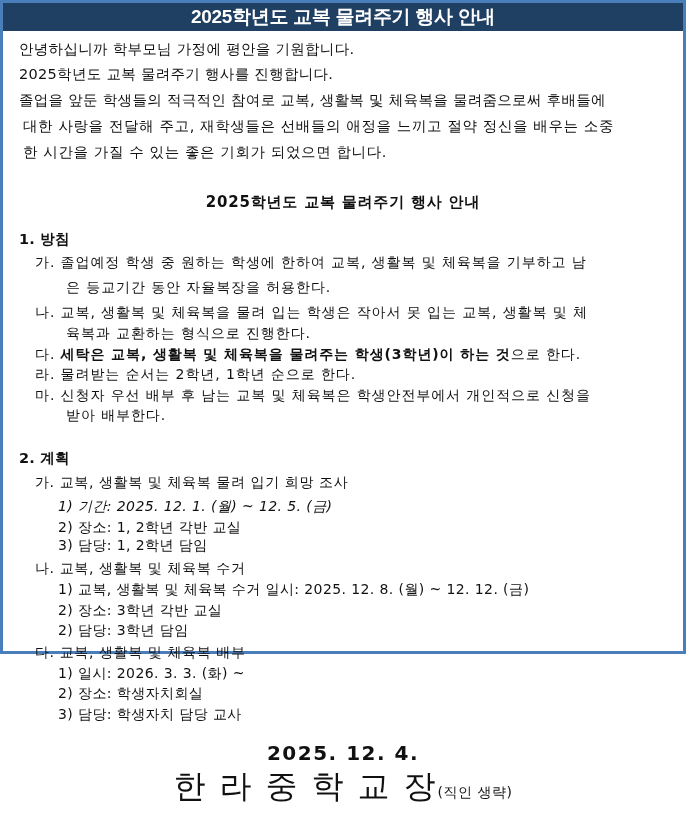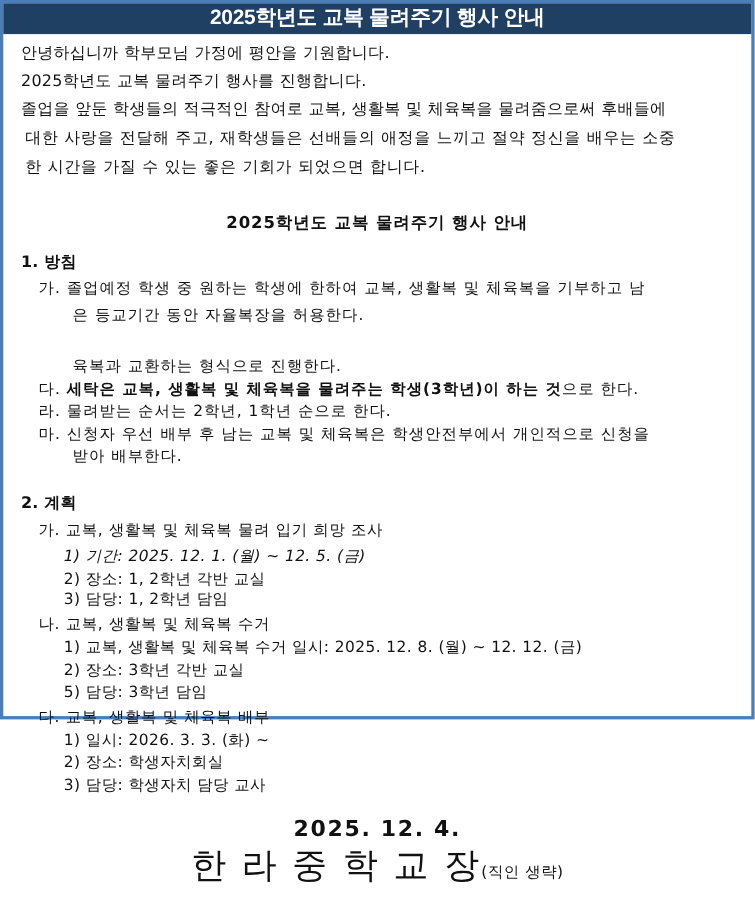--- a/index.html
+++ b/index.html
@@ -74,20 +74,21 @@
   <div class="line intro-wrap" style="top:114px;">대한 사랑을 전달해 주고, 재학생들은 선배들의 애정을 느끼고 절약 정신을 배우는 소중</div>
   <div class="line intro-wrap" style="top:140px;">한 시간을 가질 수 있는 좋은 기회가 되었으면 합니다.</div>
 
   <div class="sub-title">2025학년도 교복 물려주기 행사 안내</div>
 
   <div class="line sec" style="top:227px;"><b>1. 방침</b></div>
 
   <div class="line item" style="top:250px;">가. 졸업예정 학생 중 원하는 학생에 한하여 교복, 생활복 및 체육복을 기부하고 남</div>
   <div class="line item-wrap" style="top:275px;">은 등교기간 동안 자율복장을 허용한다.</div>
 
+  <div class="line item" style="top:300px;">나. 교복, 생활복 및 체육복을 물려 입는 학생은 작아서 못 입는 교복, 생활복 및 체</div>
   <div class="line item-wrap" style="top:321px;">육복과 교환하는 형식으로 진행한다.</div>
 
   <div class="line item" style="top:342px;">
     <span>다. </span><span class="bold">세탁은 교복, 생활복 및 체육복을 물려주는 학생(3학년)이 하는 것</span><span>으로 한다.</span>
   </div>
 
   <div class="line item" style="top:362px;">라. 물려받는 순서는 2학년, 1학년 순으로 한다.</div>
 
   <div class="line item" style="top:383px;">마. 신청자 우선 배부 후 남는 교복 및 체육복은 학생안전부에서 개인적으로 신청을</div>
   <div class="line item-wrap" style="top:403px;">받아 배부한다.</div>
@@ -95,21 +96,21 @@
   <div class="line sec" style="top:446px;"><b>2. 계획</b></div>
 
   <div class="line plan-item" style="top:470px;">가. 교복, 생활복 및 체육복 물려 입기 희망 조사</div>
   <div class="line sub" style="top:494px;font-style:italic;">1) 기간: 2025. 12. 1. (월) ~ 12. 5. (금)</div>
   <div class="line sub" style="top:515px;">2) 장소: 1, 2학년 각반 교실</div>
   <div class="line sub" style="top:533px;">3) 담당: 1, 2학년 담임</div>
 
   <div class="line plan-item" style="top:556px;">나. 교복, 생활복 및 체육복 수거</div>
   <div class="line sub" style="top:577px;">1) 교복, 생활복 및 체육복 수거 일시: 2025. 12. 8. (월) ~ 12. 12. (금)</div>
   <div class="line sub" style="top:598px;">2) 장소: 3학년 각반 교실</div>
-  <div class="line sub" style="top:618px;">5) 담당: 3학년 담임</div>
+  <div class="line sub" style="top:618px;">2) 담당: 3학년 담임</div>
 
   <div class="line plan-item" style="top:640px;">다. 교복, 생활복 및 체육복 배부</div>
   <div class="line sub" style="top:661px;">1) 일시: 2026. 3. 3. (화) ~</div>
   <div class="line sub" style="top:681px;text-align:right;">2) 장소: 학생자치회실</div>
   <div class="line sub" style="top:702px;">3) 담당: 학생자치 담당 교사</div>
 
   <div class="date-line">2025. 12. 4.</div>
   <div class="signature">
     <span class="name">한라중학교장</span><span class="note">(직인 생략)</span>
   </div>

